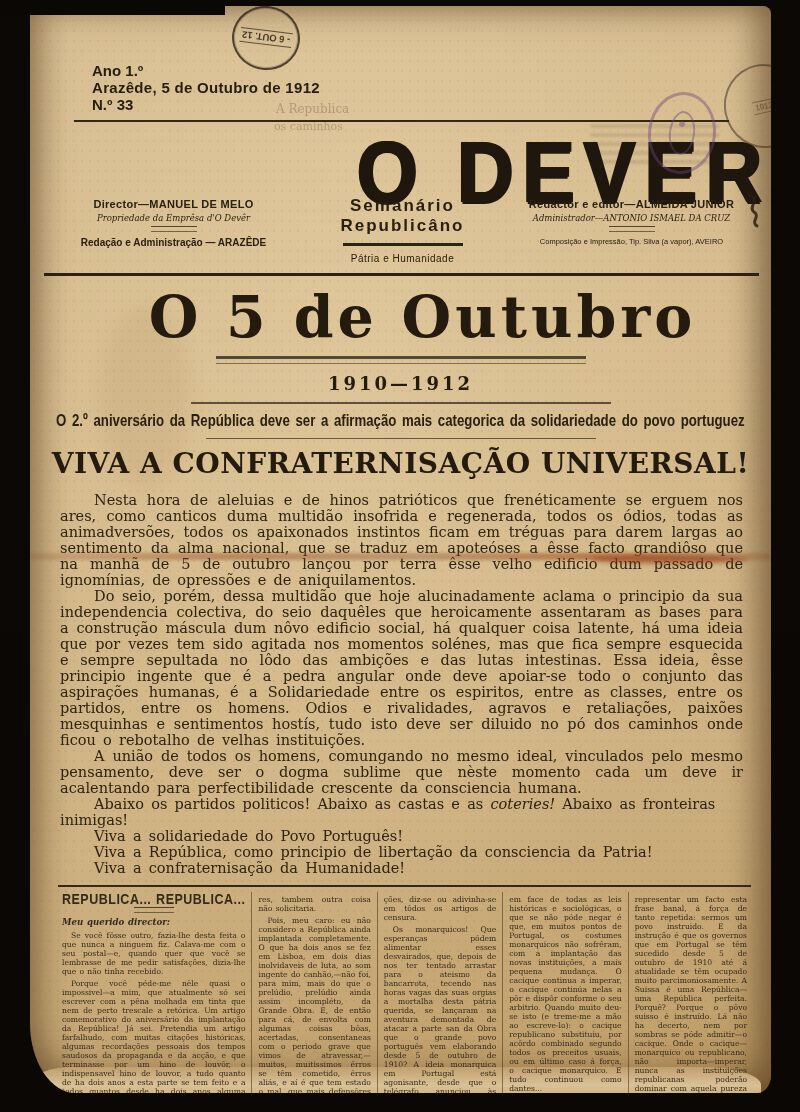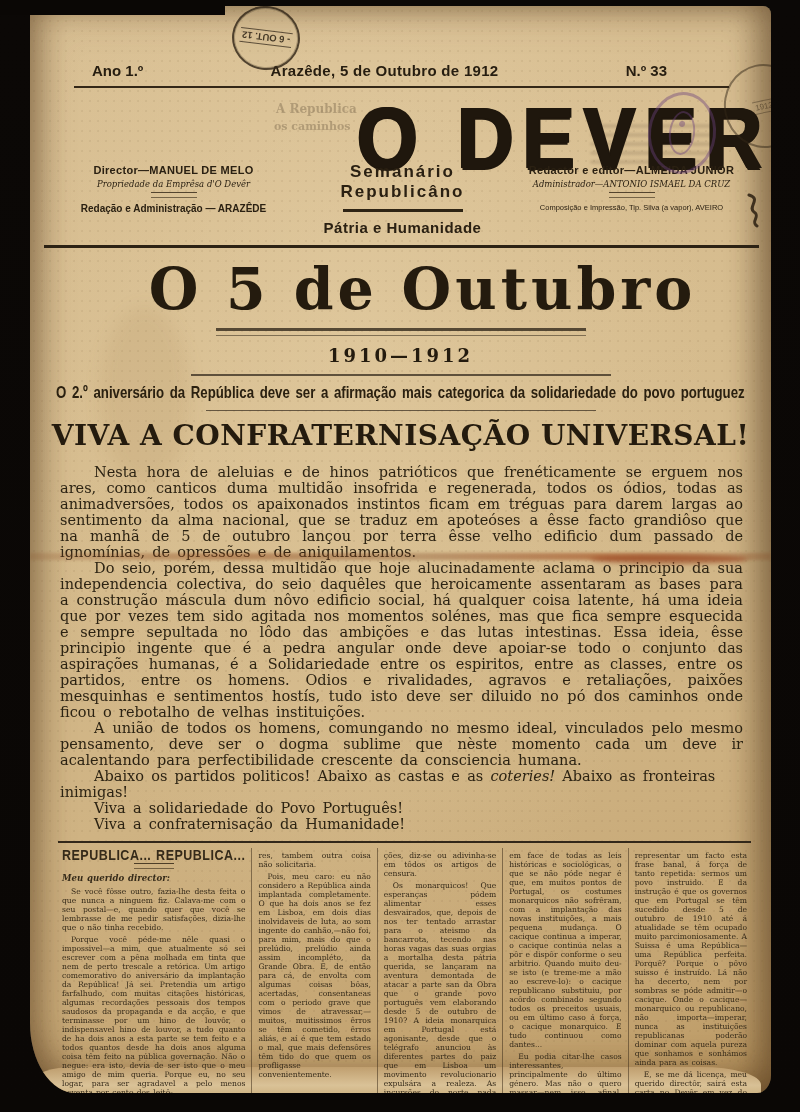--- a/index.html
+++ b/index.html
@@ -40,21 +40,21 @@
   
   .stain-band{position:absolute;left:0;top:547px;width:100%;height:7px;z-index:3;
     background:linear-gradient(90deg,rgba(128,66,28,.18),rgba(146,74,30,.46) 28%,rgba(118,60,26,.30) 52%,rgba(158,68,24,.55) 77%,rgba(126,64,26,.24));
     filter:blur(1.6px);}
   .stain-blob{position:absolute;left:560px;top:549px;width:158px;height:9px;z-index:3;
     background:rgba(146,54,20,.55);border-radius:50%;filter:blur(2.2px);}
   .stain-soft{position:absolute;left:70px;top:300px;width:90px;height:180px;z-index:1;
     background:rgba(150,105,55,.10);border-radius:50%;filter:blur(8px);}
 
   .ghost{position:absolute;color:rgba(75,58,40,.30);font-family:"DejaVu Serif",serif;
-    font-weight:bold;filter:blur(.6px);z-index:1;}
+    font-weight:normal;filter:blur(.6px);z-index:1;}
   .ghost-lines{position:absolute;z-index:1;opacity:.14;}
   .ghost-lines div{height:4px;background:#4b3a28;margin-bottom:5px;border-radius:2px;filter:blur(.8px);}
 
   
   .postmark1{
     position:absolute;left:202px;top:0px;width:64px;height:60px;z-index:5;
     border:2px solid rgba(45,34,20,.8);border-radius:50%;
     transform:rotate(187deg);
     display:flex;align-items:center;justify-content:center;
     box-shadow:inset 0 0 0 1px rgba(45,34,20,.25);
@@ -82,23 +82,23 @@
     display:flex;align-items:center;justify-content:center;
   }
   .postmark2 .pm2-inner{font-family:"Liberation Sans",sans-serif;font-size:8px;
     color:rgba(52,40,24,.55);border-top:1px solid rgba(52,40,24,.4);
     border-bottom:1px solid rgba(52,40,24,.4);padding:1px 2px;}
   .squiggle{position:absolute;left:714px;top:186px;z-index:5;}
 
   
   .top-row{
     display:flex;justify-content:space-between;align-items:baseline;
-    margin:56px 104px 0 62px;position:relative;z-index:2;
+    margin:56px 70px 0 62px;position:relative;z-index:2;
     font-family:"Liberation Sans",sans-serif;font-weight:bold;
-    font-size:15px;color:#261d10;
+    font-size:15px;color:#261d10;flex-direction:column;
   }
   .top-row .date{letter-spacing:.3px;}
   .top-rule{margin:7px 42px 0 44px;border-top:2px solid #332717;position:relative;z-index:2;}
 
   
   .masthead{position:relative;z-index:2;text-align:right;margin-top:2px;}
   .masthead .title{
     font-family:"Liberation Sans",sans-serif;font-weight:bold;
     font-size:78px;line-height:86px;letter-spacing:9px;color:#1f170d;
     transform:scaleY(1.12);transform-origin:center top;display:inline-block;
@@ -110,21 +110,21 @@
   .mast-col.left,.mast-col.right{padding-top:4px;}
   .m-line1{font-size:11px;font-weight:bold;letter-spacing:.3px;}
   .m-line2{font-size:8.5px;margin-top:3px;}
   .m-line2.it{font-style:italic;font-family:"DejaVu Serif",serif;}
   .m-line3{font-size:10px;font-weight:bold;margin-top:5px;}
   .m-line3.tiny{font-size:7.5px;font-weight:normal;}
   .flourish{width:46px;height:4px;margin:3px auto 0;
     border-top:1px solid rgba(50,38,22,.8);border-bottom:1px solid rgba(50,38,22,.6);}
   .subtitle{font-size:17px;font-weight:bold;letter-spacing:2px;word-spacing:5px;margin-top:2px;}
   .center-bar{width:120px;height:3px;background:#2e2414;margin:7px auto;}
-  .motto{font-size:15px;font-weight:bold;letter-spacing:.5px;}
+  .motto{font-size:10px;font-weight:normal;letter-spacing:.5px;}
   .heavy-rule{margin:9px 12px 0 14px;border-top:3px solid #2c2214;position:relative;z-index:2;}
 
   
   .feature{text-align:center;position:relative;z-index:2;color:#241b0e;}
   .headline{font-family:"DejaVu Serif",serif;font-weight:bold;font-size:57px;
     line-height:62px;margin-top:10px;letter-spacing:4px;margin-left:44px;}
   .double-rule{width:370px;margin:8px auto 0;height:4px;
     border-top:3px solid rgba(52,42,28,.8);border-bottom:1px solid rgba(52,42,28,.55);}
   .years{font-family:"DejaVu Serif",serif;font-weight:bold;font-size:18px;
     letter-spacing:3px;margin-top:9px;}
@@ -239,20 +239,21 @@
       <div class="banner">VIVA A CONFRATERNISAÇÃO UNIVERSAL!</div>
     </div>
 
     <div class="article">
       <p>Nesta hora de aleluias e de hinos patrióticos que frenéticamente se erguem nos ares, como canticos duma multidão insofrida e regenerada, todos os ódios, todas as animadversões, todos os apaixonados instintos ficam em tréguas para darem largas ao sentimento da alma nacional, que se traduz em apoteóses a êsse facto grandiôso que na manhã de 5 de outubro lançou por terra êsse velho edificio dum passado de ignomínias, de opressões e de aniquilamentos.</p>
       <p>Do seio, porém, dessa multidão que hoje alucinadamente aclama o principio da sua independencia colectiva, do seio daquêles que heroicamente assentaram as bases para a construção máscula dum nôvo edificio social, há qualquer coisa latente, há uma ideia que por vezes tem sido agitada nos momentos solénes, mas que fica sempre esquecida e sempre sepultada no lôdo das ambições e das lutas intestinas. Essa ideia, êsse principio ingente que é a pedra angular onde deve apoiar-se todo o conjunto das aspirações humanas, é a Solidariedade entre os espiritos, entre as classes, entre os partidos, entre os homens. Odios e rivalidades, agravos e retaliações, paixões mesquinhas e sentimentos hostís, tudo isto deve ser diluido no pó dos caminhos onde ficou o rebotalho de velhas instituições.</p>
       <p>A união de todos os homens, comungando no mesmo ideal, vinculados pelo mesmo pensamento, deve ser o dogma sublime que nèste momento cada um deve ir acalentando para perfectibilidade crescente da consciencia humana.</p>
       <div class="slogans">
         <p><span>Abaixo os partidos politicos! Abaixo as castas e as </span><i>coteries!</i><span> Abaixo as fronteiras inimigas!</span></p>
         <p>Viva a solidariedade do Povo Português!</p>
+        <p>Viva a República, como principio de libertação da consciencia da Patria!</p>
         <p>Viva a confraternisação da Humanidade!</p>
       </div>
     </div>
 
     <div class="bottom-rule"></div>
 
     <div class="columns">
       <div class="col">
         <p class="letter-heading">REPUBLICA... REPUBLICA...</p>
         <div class="letter-flourish"></div>

